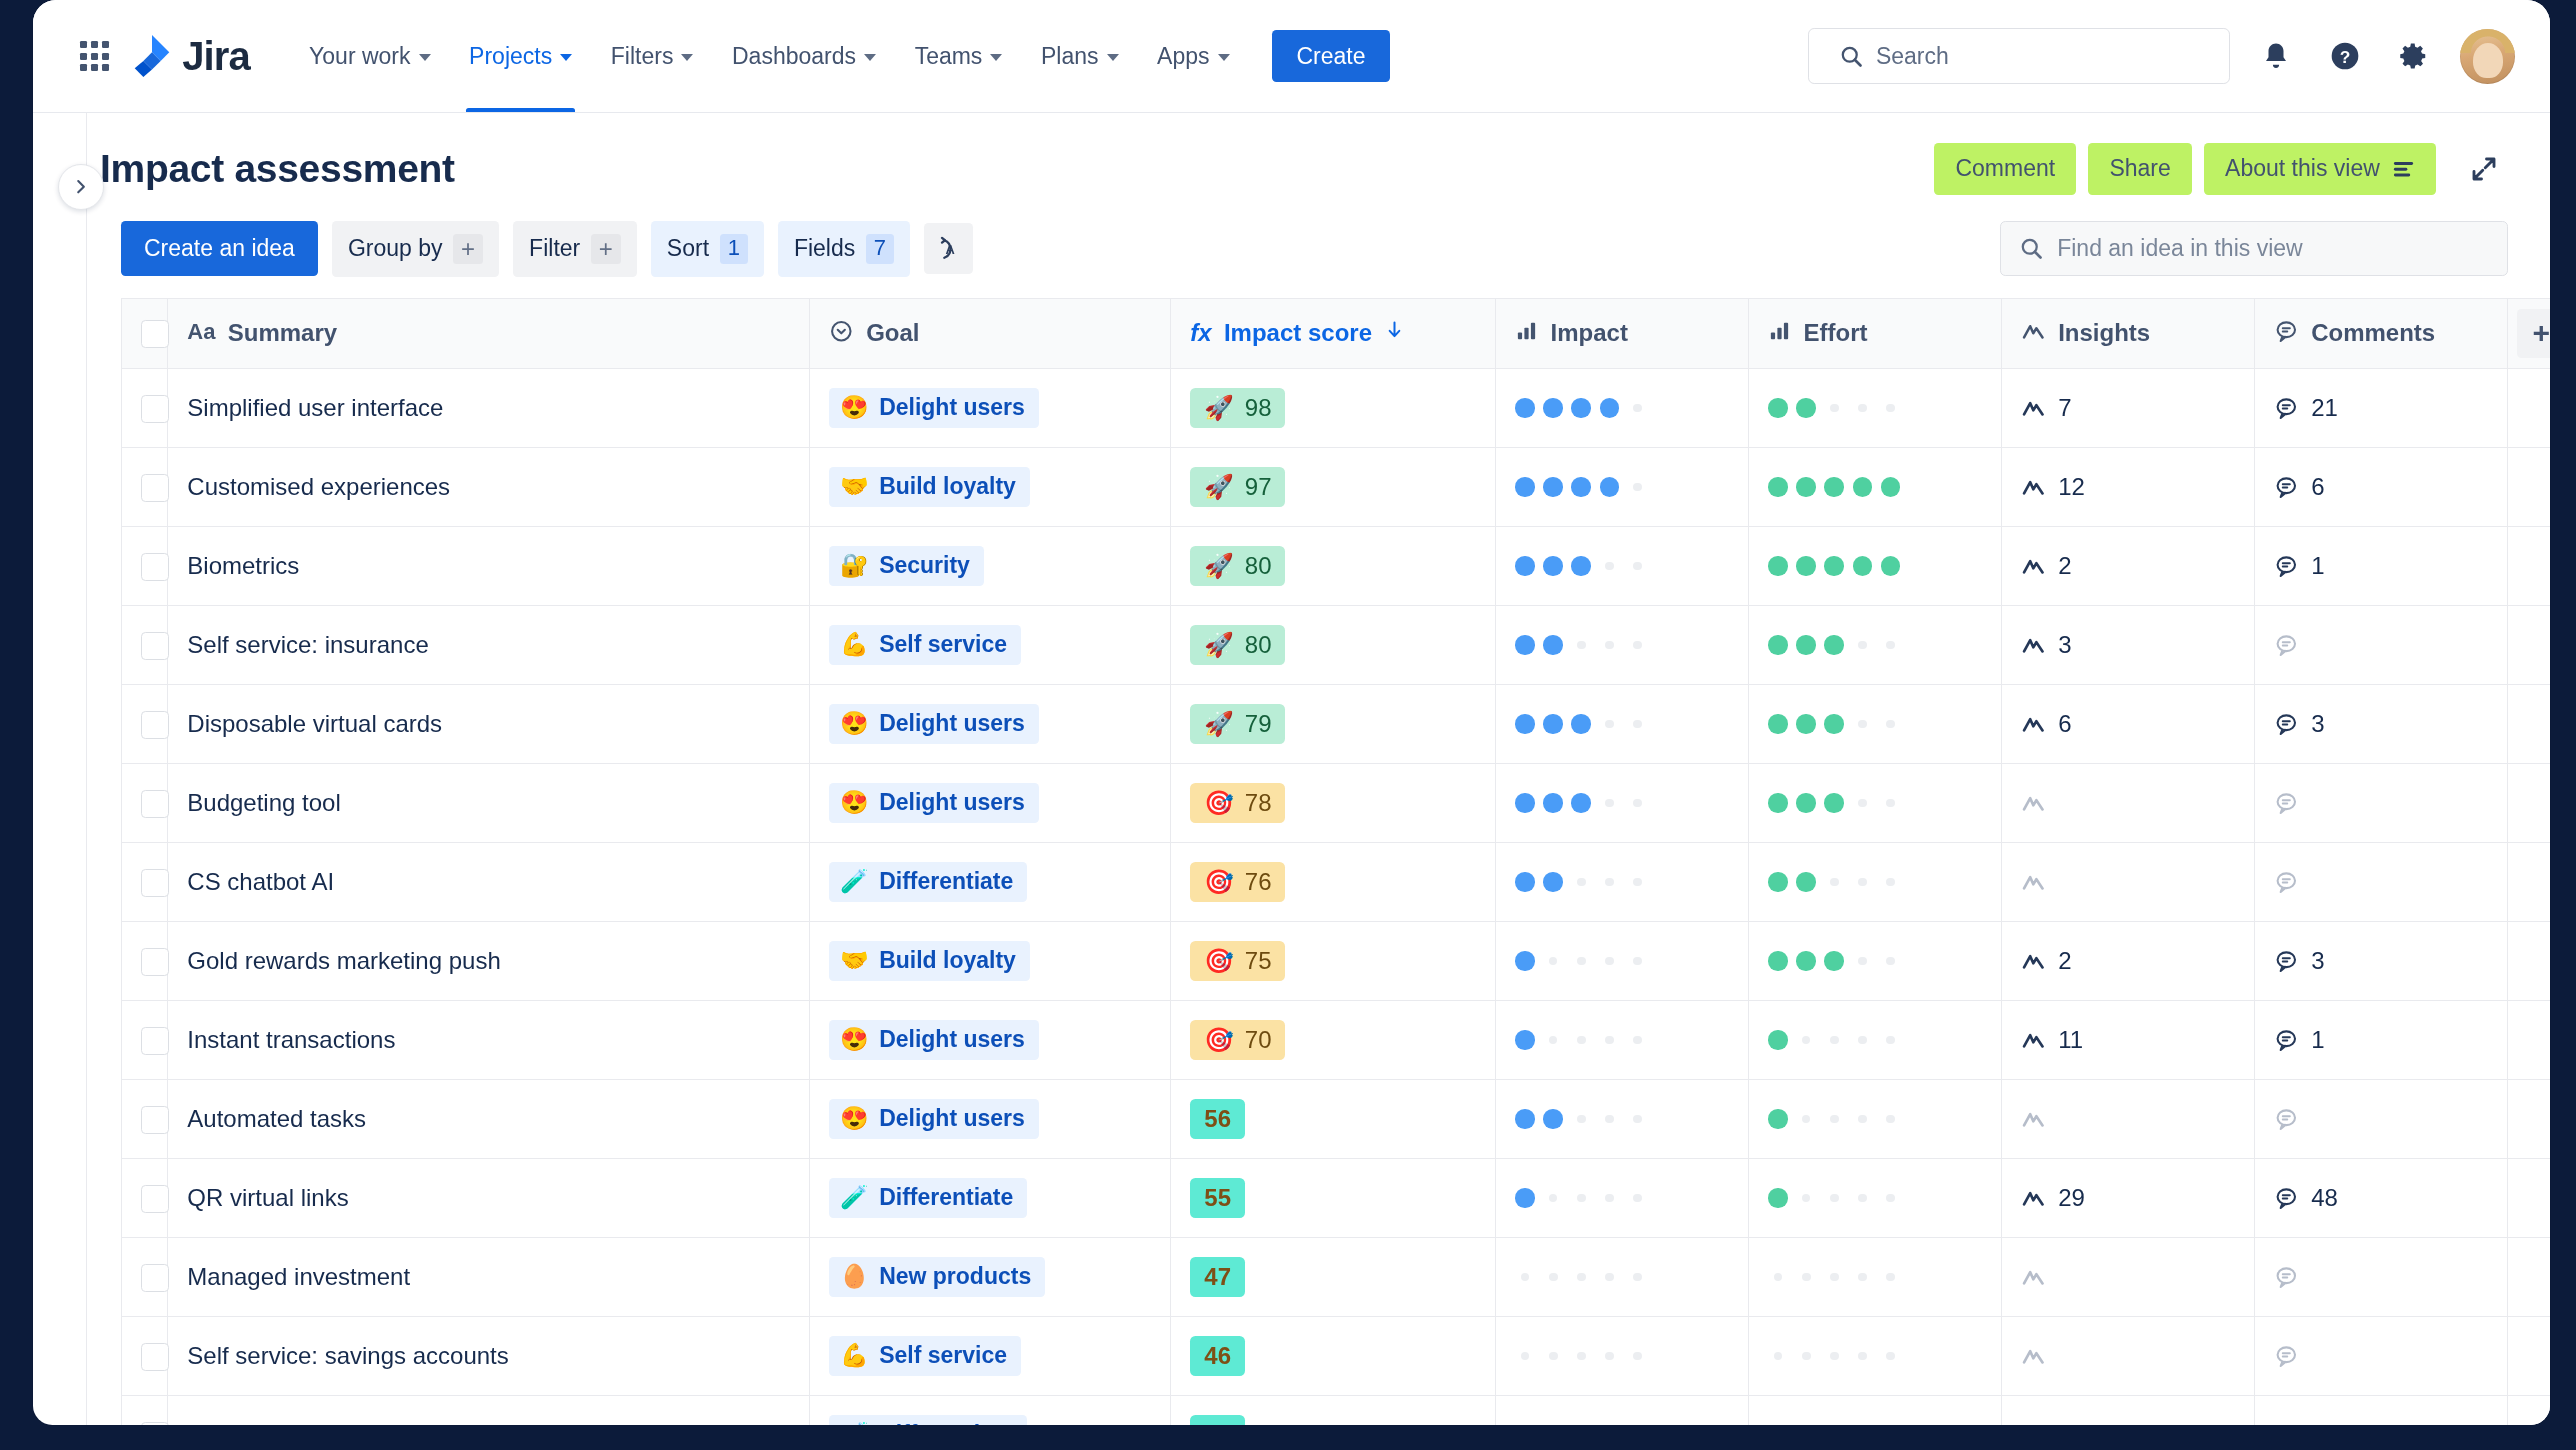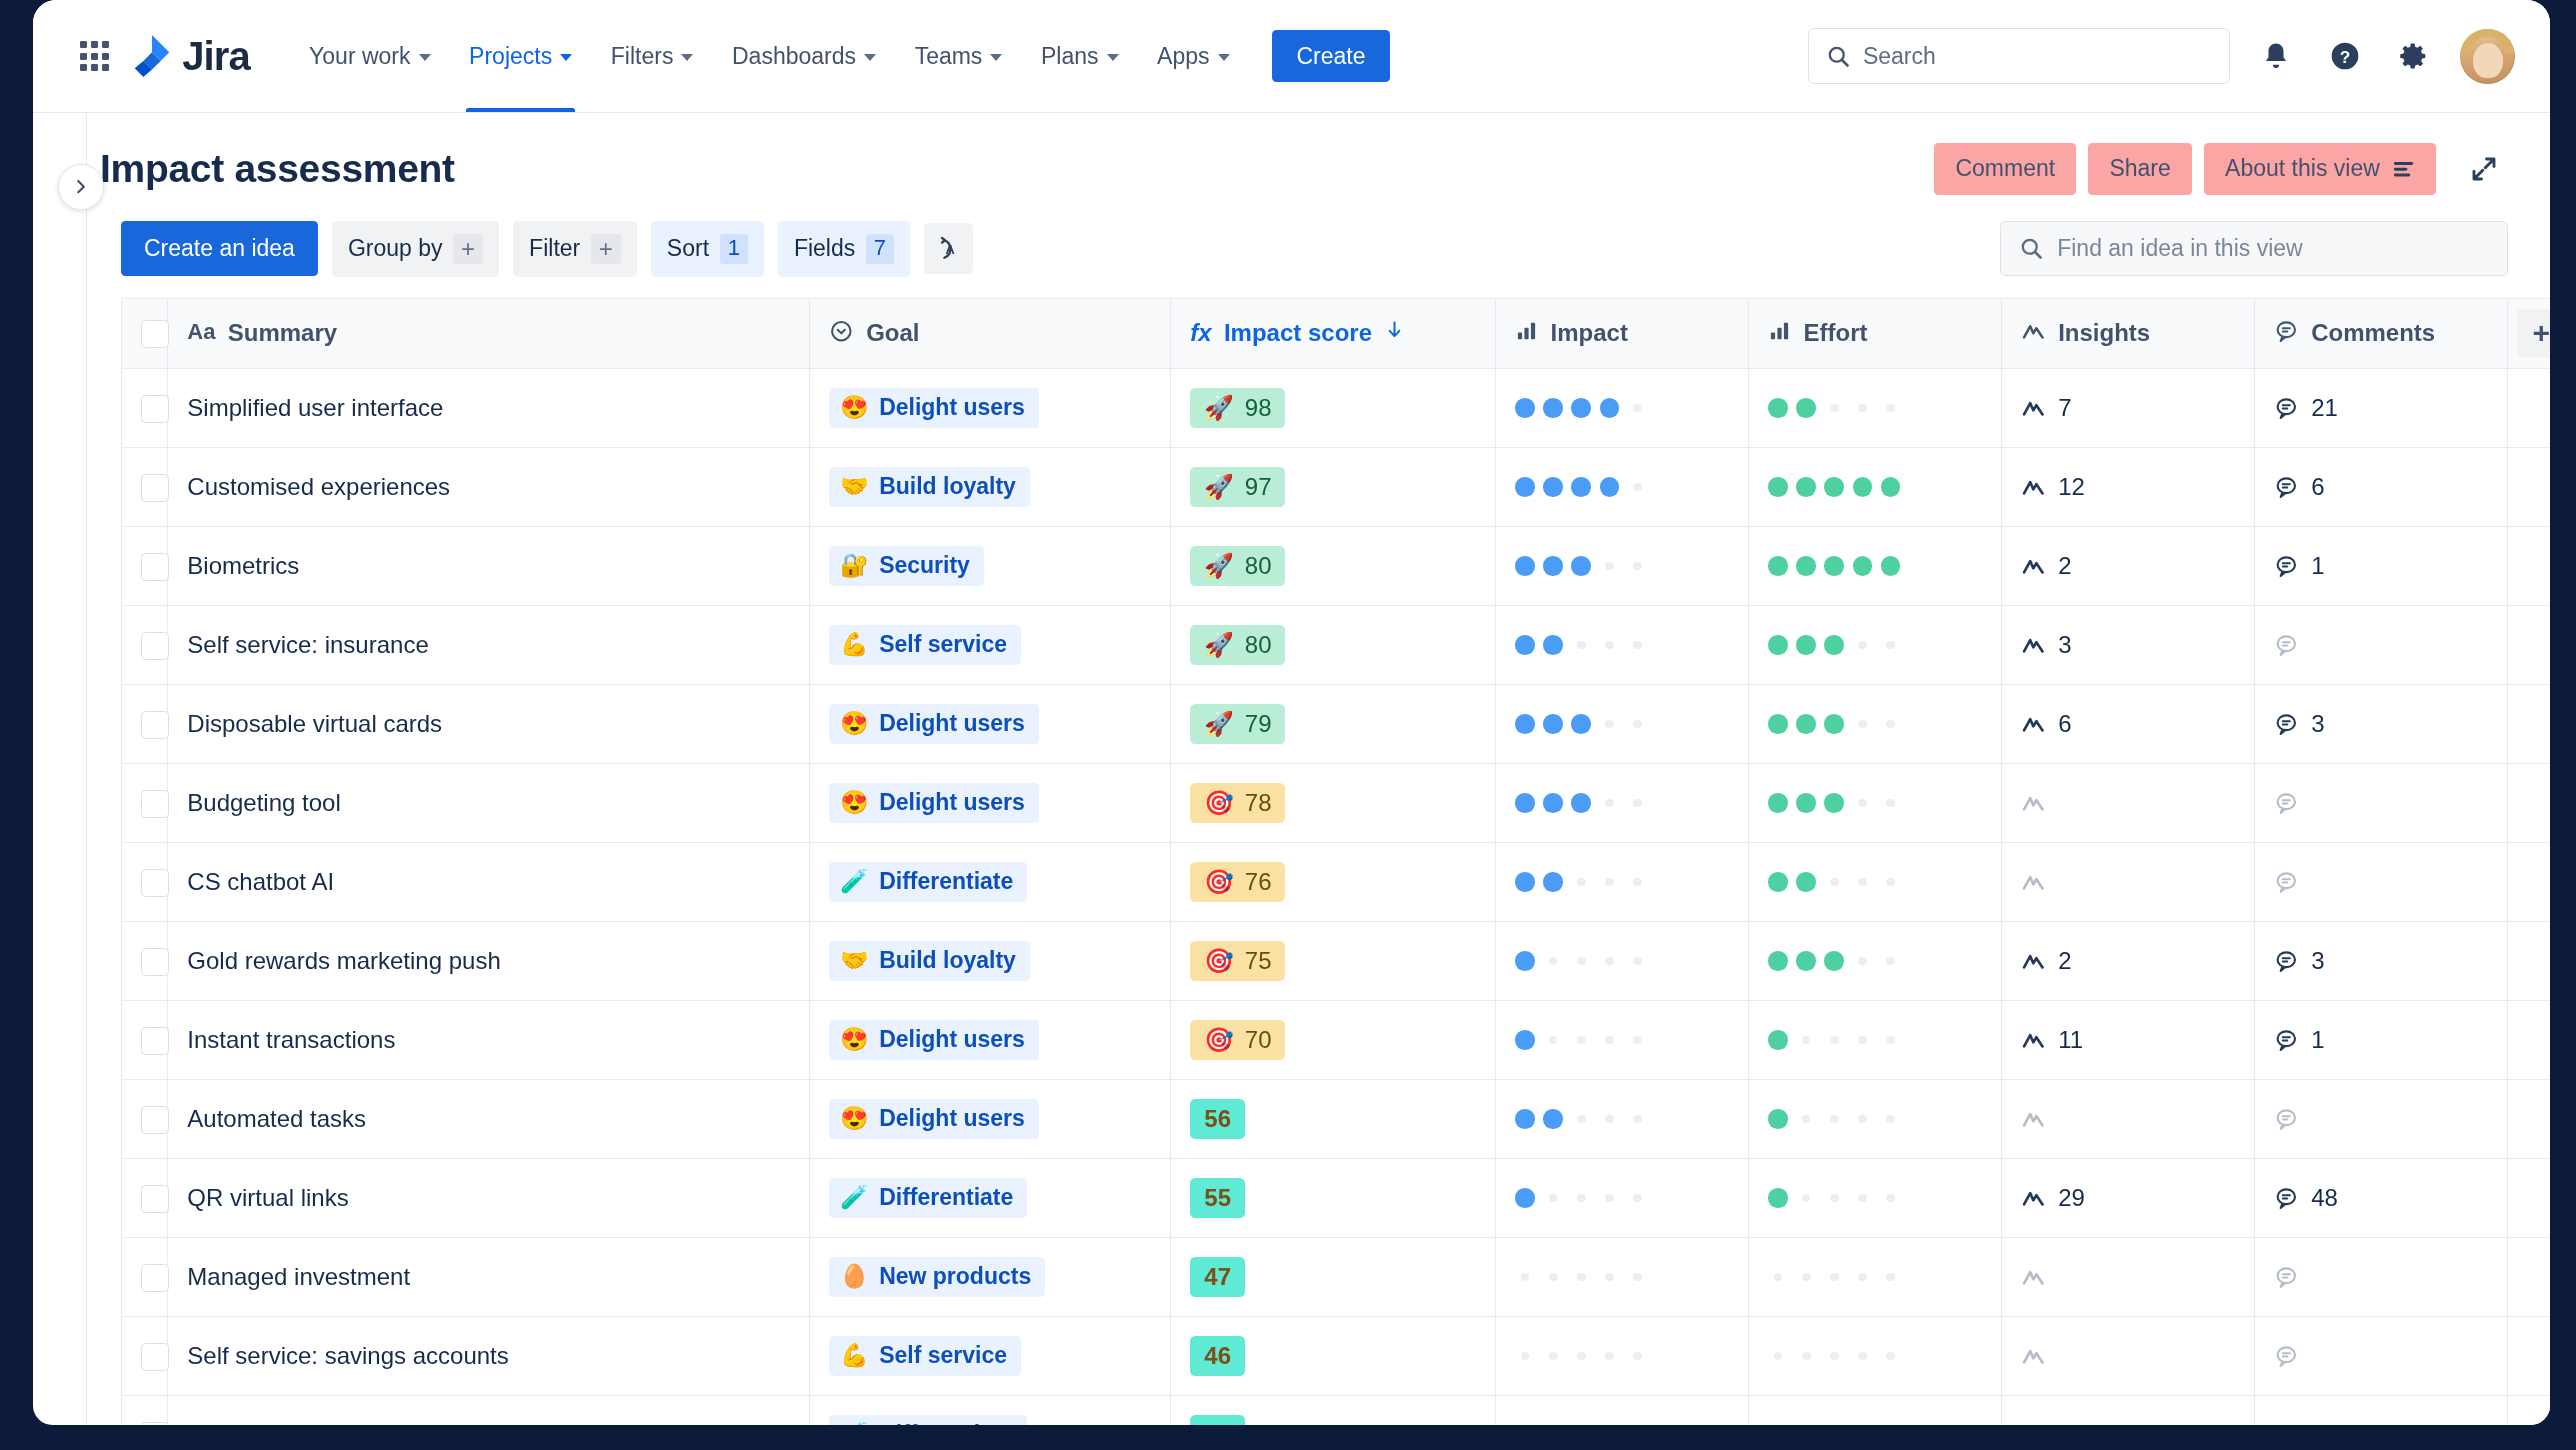--- a/index.html
+++ b/index.html
@@ -76,21 +76,21 @@
     padding: 12.3px 24.6px;
     margin-left: 23px;
     cursor: pointer;
   }
 
   .nav-right { margin-left: auto; display: flex; align-items: center; gap: 23px; }
   .globalsearch {
     width: 422px; height: 56px;
     border: 1.8px solid #dfe1e6; border-radius: 6.2px;
     display: flex; align-items: center; gap: 12.3px;
-    padding: 0 17px;
+    padding: 0 30px;
     cursor: text;
   }
   .globalsearch .ph { font-size: 23px; color: #5e6c84; }
   .icon-btn { width: 46px; height: 46px; display: flex; align-items: center; justify-content: center; cursor: pointer; }
   .avatar {
     width: 55px; height: 55px; border-radius: 50%;
     background: linear-gradient(170deg,#e8c89c 0%,#d9a875 45%,#c08f5e 100%);
     position: relative; overflow: hidden; cursor: pointer;
     box-shadow: inset 0 0 0 0.9px rgba(0,0,0,.08);
   }
@@ -118,21 +118,21 @@
     display: flex; align-items: center; justify-content: center;
     box-shadow: 0 1.8px 5.3px rgba(9,30,66,.14);
     cursor: pointer; z-index: 5;
   }
   .left-rail {
     position: absolute; left: 53px; top: 113px; bottom: 0; width: 0.9px; background: #e9eaee;
   }
   .page-title { font-size: 39px; font-weight: 600; color: #172b4d; letter-spacing: -0.3px; }
   .header-actions { margin-left: auto; display: flex; align-items: center; gap: 12.3px; }
   .ghost-btn {
-    background: #fca5a5; color: #42526e;
+    background: #bef264; color: #42526e;
     font-size: 23px; border: none; border-radius: 4.4px;
     padding: 12.3px 21px; cursor: pointer;
     display: flex; align-items: center; gap: 12.3px;
   }
   .expand-btn { width: 49px; height: 49px; display: flex; align-items: center; justify-content: center; margin-left: 10.6px; cursor: pointer; }
 
   
   .toolbar {
     display: flex; align-items: center;
     padding: 26px 42px 21px 88px;

